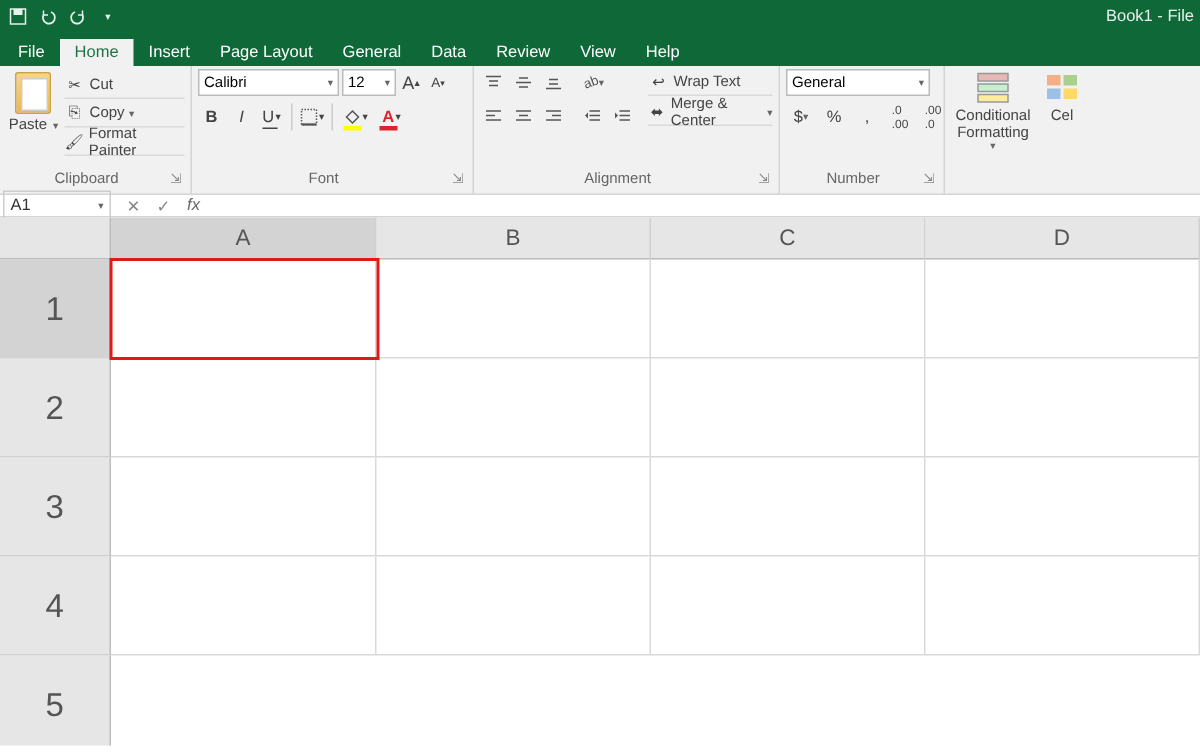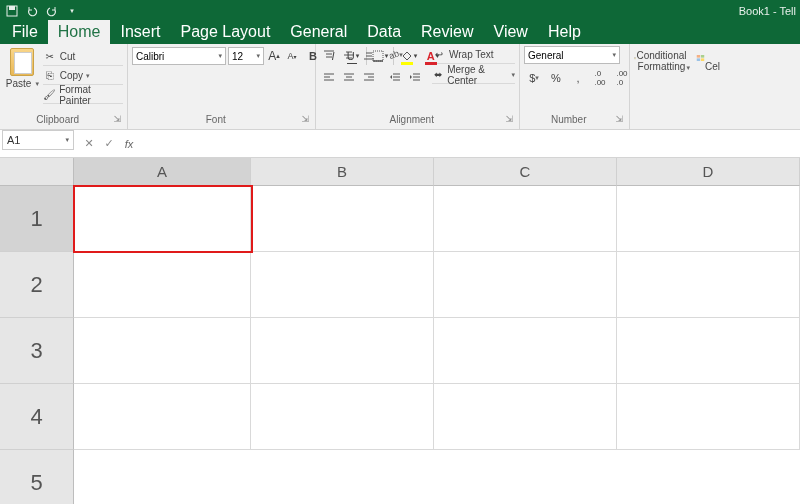--- a/index.html
+++ b/index.html
@@ -6,21 +6,21 @@
 body { width: 800px; height: 504px; background: #fff; overflow: hidden; font-size: 11px; position: relative; }
 
 
 .titlebar { height: 22px; background: #0e6837; display: flex; align-items: center; padding: 0 4px; color: #fff; }
 .titlebar .qat { display: flex; gap: 4px; align-items: center; }
 .titlebar .qat span { width: 16px; height: 16px; display: flex; align-items: center; justify-content: center; opacity: 0.9; }
 .titlebar .title-text { margin-left: auto; margin-right: 0; font-size: 11px; opacity: 0.9; }
 
 
 .tabs { height: 22px; background: #0e6837; display: flex; align-items: flex-end; padding: 0 2px; }
-.tabs .tab { padding: 3px 10px; color: #fff; font-size: 16px; cursor: pointer; margin-top: 44px; }
+.tabs .tab { padding: 3px 10px; color: #fff; font-size: 11px; cursor: pointer; margin-top: 44px; }
 .tabs .tab.active { background: #f1f1f1; color: #217346; }
 .tabs .tab.file { background: #0e6837; color: #fff; }
 .tabs .tellme { display: flex; align-items: center; gap: 4px; color: #c6e3d4; padding: 3px 10px; font-size: 11px; }
 .tabs .lightbulb { width: 12px; height: 12px; }
 
 
 .ribbon { height: 86px; background: #f1f1f1; border-bottom: 1px solid #d4d4d4; display: flex; }
 .group { border-right: 1px solid #d4d4d4; display: flex; flex-direction: column; padding: 2px 4px; height: 100%; }
 .group-body { flex: 1; display: flex; align-items: flex-start; gap: 2px; }
 .group-label { text-align: center; font-size: 10px; color: #666; padding-bottom: 2px; }
@@ -29,21 +29,21 @@
 
 .clip-paste { display: flex; flex-direction: column; align-items: center; width: 38px; }
 .clip-paste .picon { width: 24px; height: 28px; background: linear-gradient(#f9d588,#e8b858); border: 1px solid #cba247; border-radius: 2px; position: relative; margin-top: 2px; }
 .clip-paste .picon::after { content:""; position:absolute; left:3px; top:3px; width:16px; height:20px; background:#fff; border:1px solid #ccc; }
 .clip-paste .plabel { font-size: 10px; color: #444; margin-top: 2px; display: flex; align-items: center; gap: 4px; }
 .clip-right { display: flex; flex-direction: column; gap: 1px; font-size: 10px; color: #444; padding-top: 2px; }
 .clip-right .row { display: flex; align-items: center; gap: 3px; height: 18px; }
 .mini-icon { width: 14px; height: 14px; display: inline-flex; align-items: center; justify-content: center; }
 
 
-.font-top { display: flex; gap: 4px; }
+.font-top { display: flex; flex-direction: column; gap: 4px; }
 .font-row1 { display: flex; gap: 2px; align-items: center; }
 .font-name { width: 94px; height: 18px; border: 1px solid #bbb; background: #fff; font-size: 10px; padding: 0 3px; display: flex; align-items: center; justify-content: space-between; }
 .font-size { width: 36px; height: 18px; border: 1px solid #bbb; background: #fff; font-size: 10px; padding: 0 3px; display: flex; align-items: center; justify-content: space-between; }
 .font-row1 .bump { width: 16px; height: 18px; display:flex; align-items:center; justify-content:center; font-size:10px; color:#444; }
 .font-row2 { display: flex; gap: 2px; align-items: center; }
 .font-row2 .fbtn { width: 18px; height: 20px; display: flex; align-items: center; justify-content: center; font-size: 11px; color: #444; position: relative; }
 .font-row2 .fbtn.border-i::after { content:""; position:absolute; bottom:2px; left:3px; width:10px; height:1px; background:#444;}
 .font-row2 .fbtn .dd { font-size: 7px; margin-left: 1px; }
 .font-row2 .bucket { width:22px; }
 .font-row2 .bucket .swatch { position:absolute; bottom:1px; left:3px; width:12px; height:3px; background:#ffff00;}
@@ -58,25 +58,25 @@
 .wrap-merge .row { display:flex; align-items:center; gap:3px; height:18px; }
 
 
 .num-body { display:flex; flex-direction:column; gap:4px; }
 .num-format { width: 96px; height:18px; border:1px solid #bbb; background:#fff; font-size:10px; padding:0 3px; display:flex; align-items:center; justify-content:space-between; }
 .num-row2 { display:flex; gap:2px; }
 .num-row2 .nbtn { width:20px; height:20px; display:flex; align-items:center; justify-content:center; font-size:11px; color:#444; }
 
 
 .styles-body { display:flex; gap:6px; }
-.style-btn { display:flex; align-items:flex-end; width:56px; font-size:10px; color:#444; text-align:center; line-height:1.1; }
+.style-btn { display:flex; flex-direction:column; align-items:center; width:56px; font-size:10px; color:#444; text-align:center; line-height:1.1; }
 .style-btn .sicon { width:24px; height:24px; margin-bottom:2px; }
 
 
-.formulabar { height: 28px; background: #fff; border-bottom: 1px solid #d4d4d4; display: flex; }
+.formulabar { height: 15px; background: #fff; border-bottom: 1px solid #d4d4d4; display: flex; align-items: center; }
 .namebox { width: 72px; height: 20px; border: 1px solid #ccc; margin: 0 2px; font-size: 11px; padding: 0 4px; display: flex; align-items: center; justify-content: space-between; color:#333; }
 .fx-btns { display:flex; gap:6px; margin: 0 6px; align-items:center; color:#888; }
 .fx-btns span { font-size:11px; width:14px; text-align:center; }
 .fx-btns .fx { font-style:italic; color:#666; }
 .formula-input { flex:1; height:20px; border:1px solid #ccc; border-left:none; font-size:11px; padding:0 4px; display:flex; align-items:center; color:#333; position:relative; }
 .formula-highlight { position:absolute; left: 0; top:-1px; height:22px; width:110px; border:2px solid #e01a1a; pointer-events:none; }
 
 
 .grid { position: relative; height: calc(504px - 22px - 22px - 86px - 22px); overflow: hidden; }
 .corner { position:absolute; left:0; top:0; width:74px; height:28px; background:#e6e6e6; border-right:1px solid #bdbdbd; border-bottom:1px solid #bdbdbd; }
@@ -117,21 +117,21 @@
         </svg>
       </span>
     <span>
         <svg width="12" height="12" viewBox="0 0 12 12">
           <path d="M4 3 A4 4 0 1 0 9 5" fill="none" stroke="#fff" stroke-width="1.2"></path>
           <path d="M9 2 L9 5 L6 5" fill="none" stroke="#fff"></path>
         </svg>
       </span>
     <span class="dd-caret" style="color:#fff;">▾</span>
   </div>
-  <div class="title-text">Book1 - Tell</div>
+  <div class="title-text">Book1 - File</div>
 </div>
 
 <div class="tabs">
   <div class="tab file">File</div>
   <div class="tab active">Home</div>
   <div class="tab">Insert</div>
   <div class="tab">Page Layout</div>
   <div class="tab">General</div>
   <div class="tab">Data</div>
   <div class="tab">Review</div>

